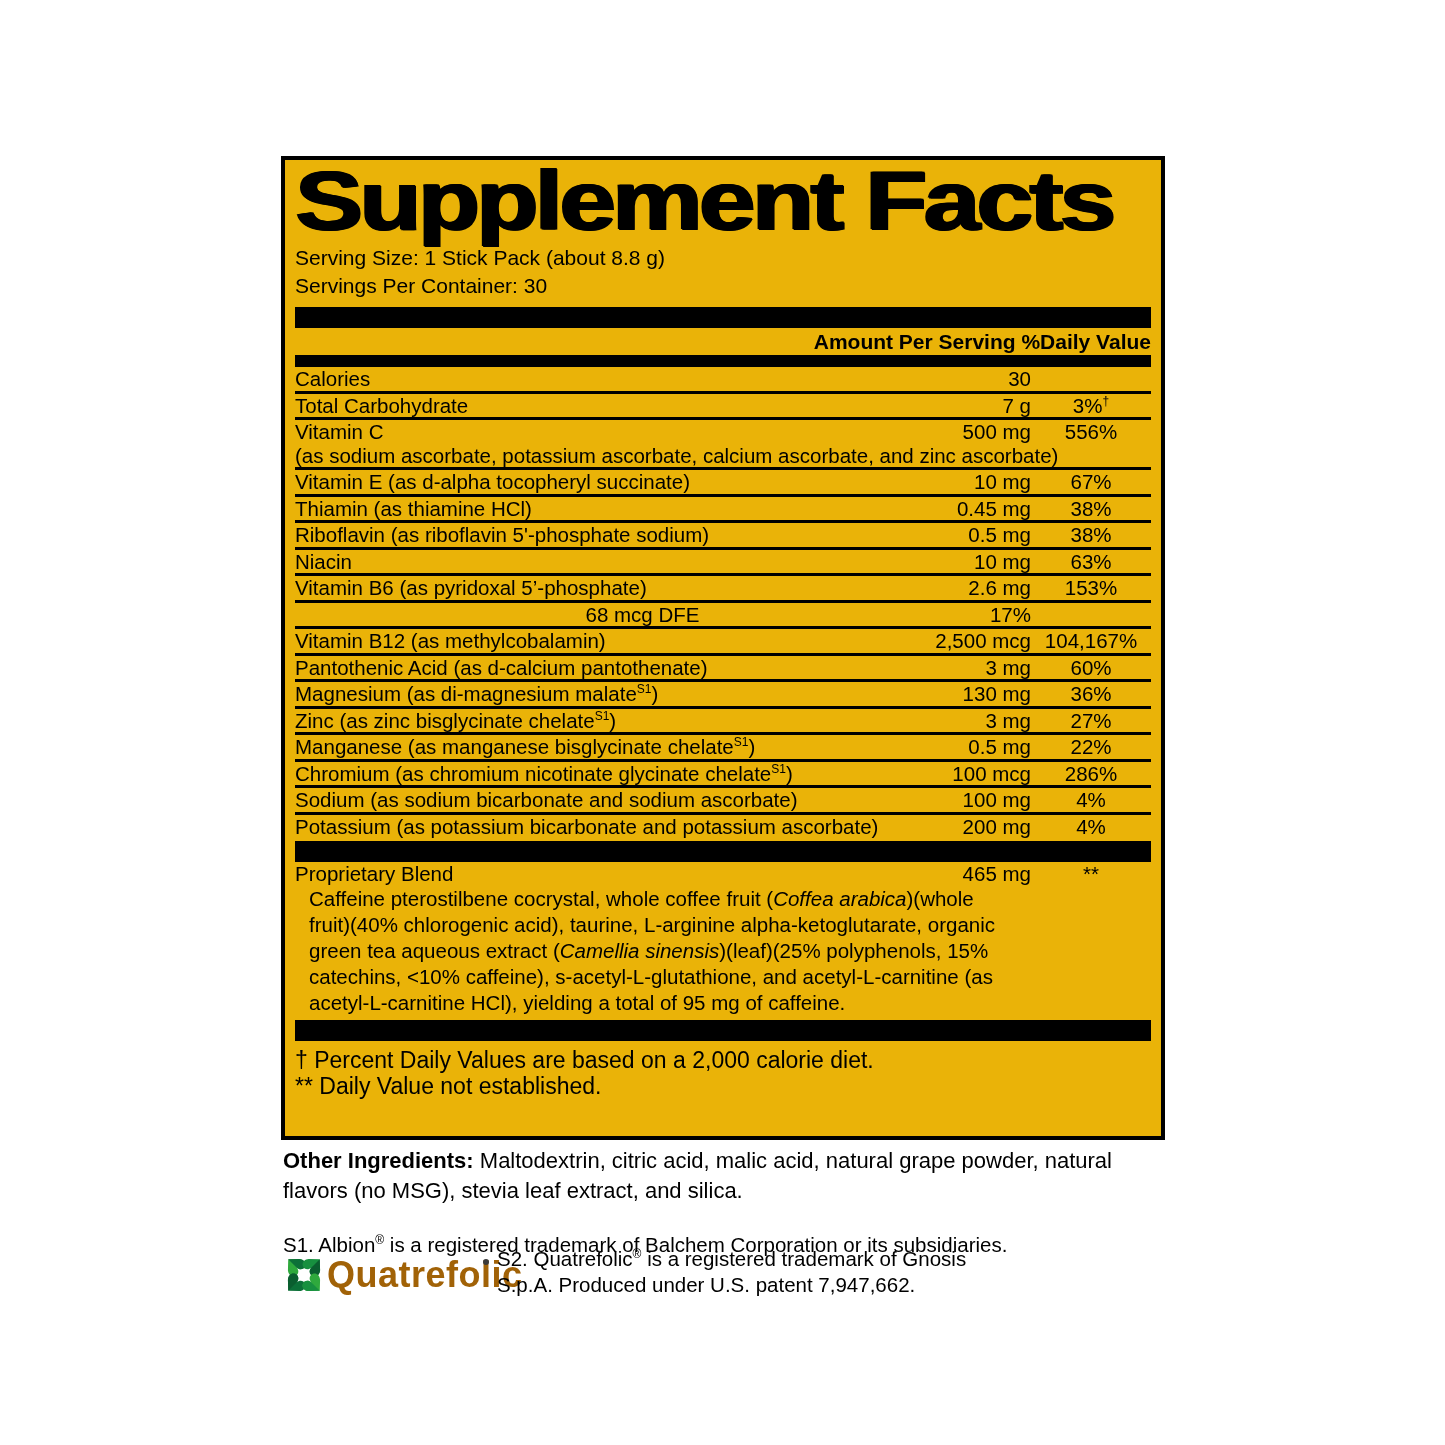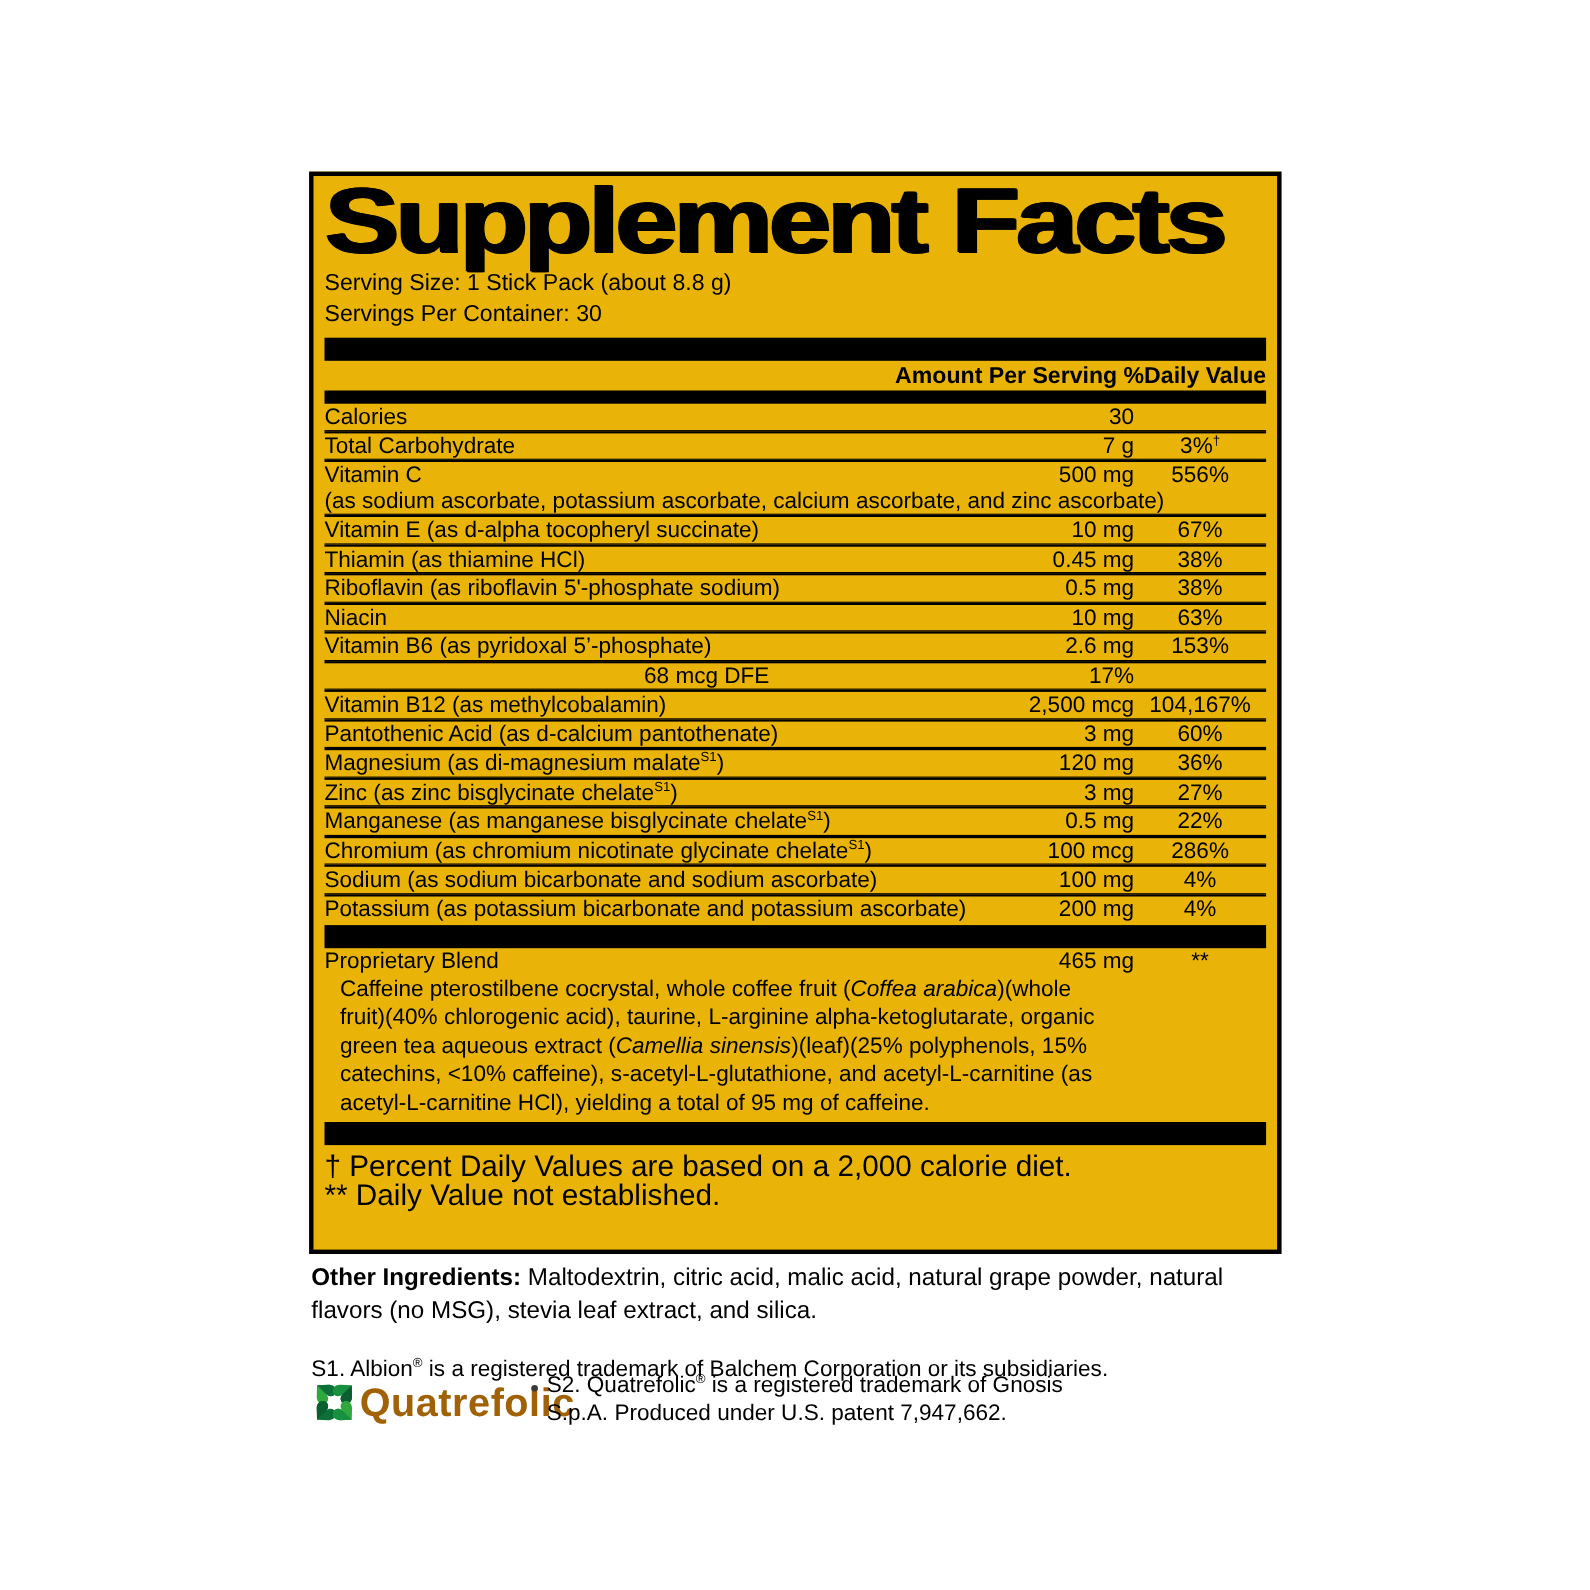--- a/index.html
+++ b/index.html
@@ -37,21 +37,21 @@
   .row .lbl2 { grid-column:1 / -1; }
   .sep { height:2px; border-top:1px solid #000; border-bottom:2.5px solid #000; }
   sup.s { font-size:12px; vertical-align:super; line-height:0; }
   .it { font-style:italic; }
 
   .blend-row { margin-top:3px; }
   .blend-desc {
     padding-left:14px; width:710px; font-size:20.5px; line-height:26px;
   }
   .bar.b4 { margin-top:4px; margin-bottom:6px; }
-  .footnotes { font-size:27px; line-height:26px; }
+  .footnotes { font-size:23px; line-height:26px; }
 
   .other-ing {
     position:absolute; left:283px; top:1146px; width:884px;
     font-size:22px; line-height:30px;
   }
   .other-ing b { font-weight:bold; }
   .s1-note {
     position:absolute; left:283px; top:1232px; width:884px;
     font-size:20.5px; line-height:26px;
   }
@@ -141,21 +141,21 @@
   </div>
 <div class="sep"></div>
   <div class="row">
     <span class="lbl"><span>Pantothenic Acid (as d-calcium pantothenate)</span></span>
     <span class="amt">3 mg</span>
     <span class="dv">60%</span>
   </div>
 <div class="sep"></div>
   <div class="row">
     <span class="lbl"><span>Magnesium (as di-magnesium malate</span><sup class="s">S1</sup><span>)</span></span>
-    <span class="amt">120 mg</span>
+    <span class="amt">130 mg</span>
     <span class="dv">36%</span>
   </div>
 <div class="sep"></div>
   <div class="row">
     <span class="lbl"><span>Zinc (as zinc bisglycinate chelate</span><sup class="s">S1</sup><span>)</span></span>
     <span class="amt">3 mg</span>
     <span class="dv">27%</span>
   </div>
 <div class="sep"></div>
   <div class="row">

